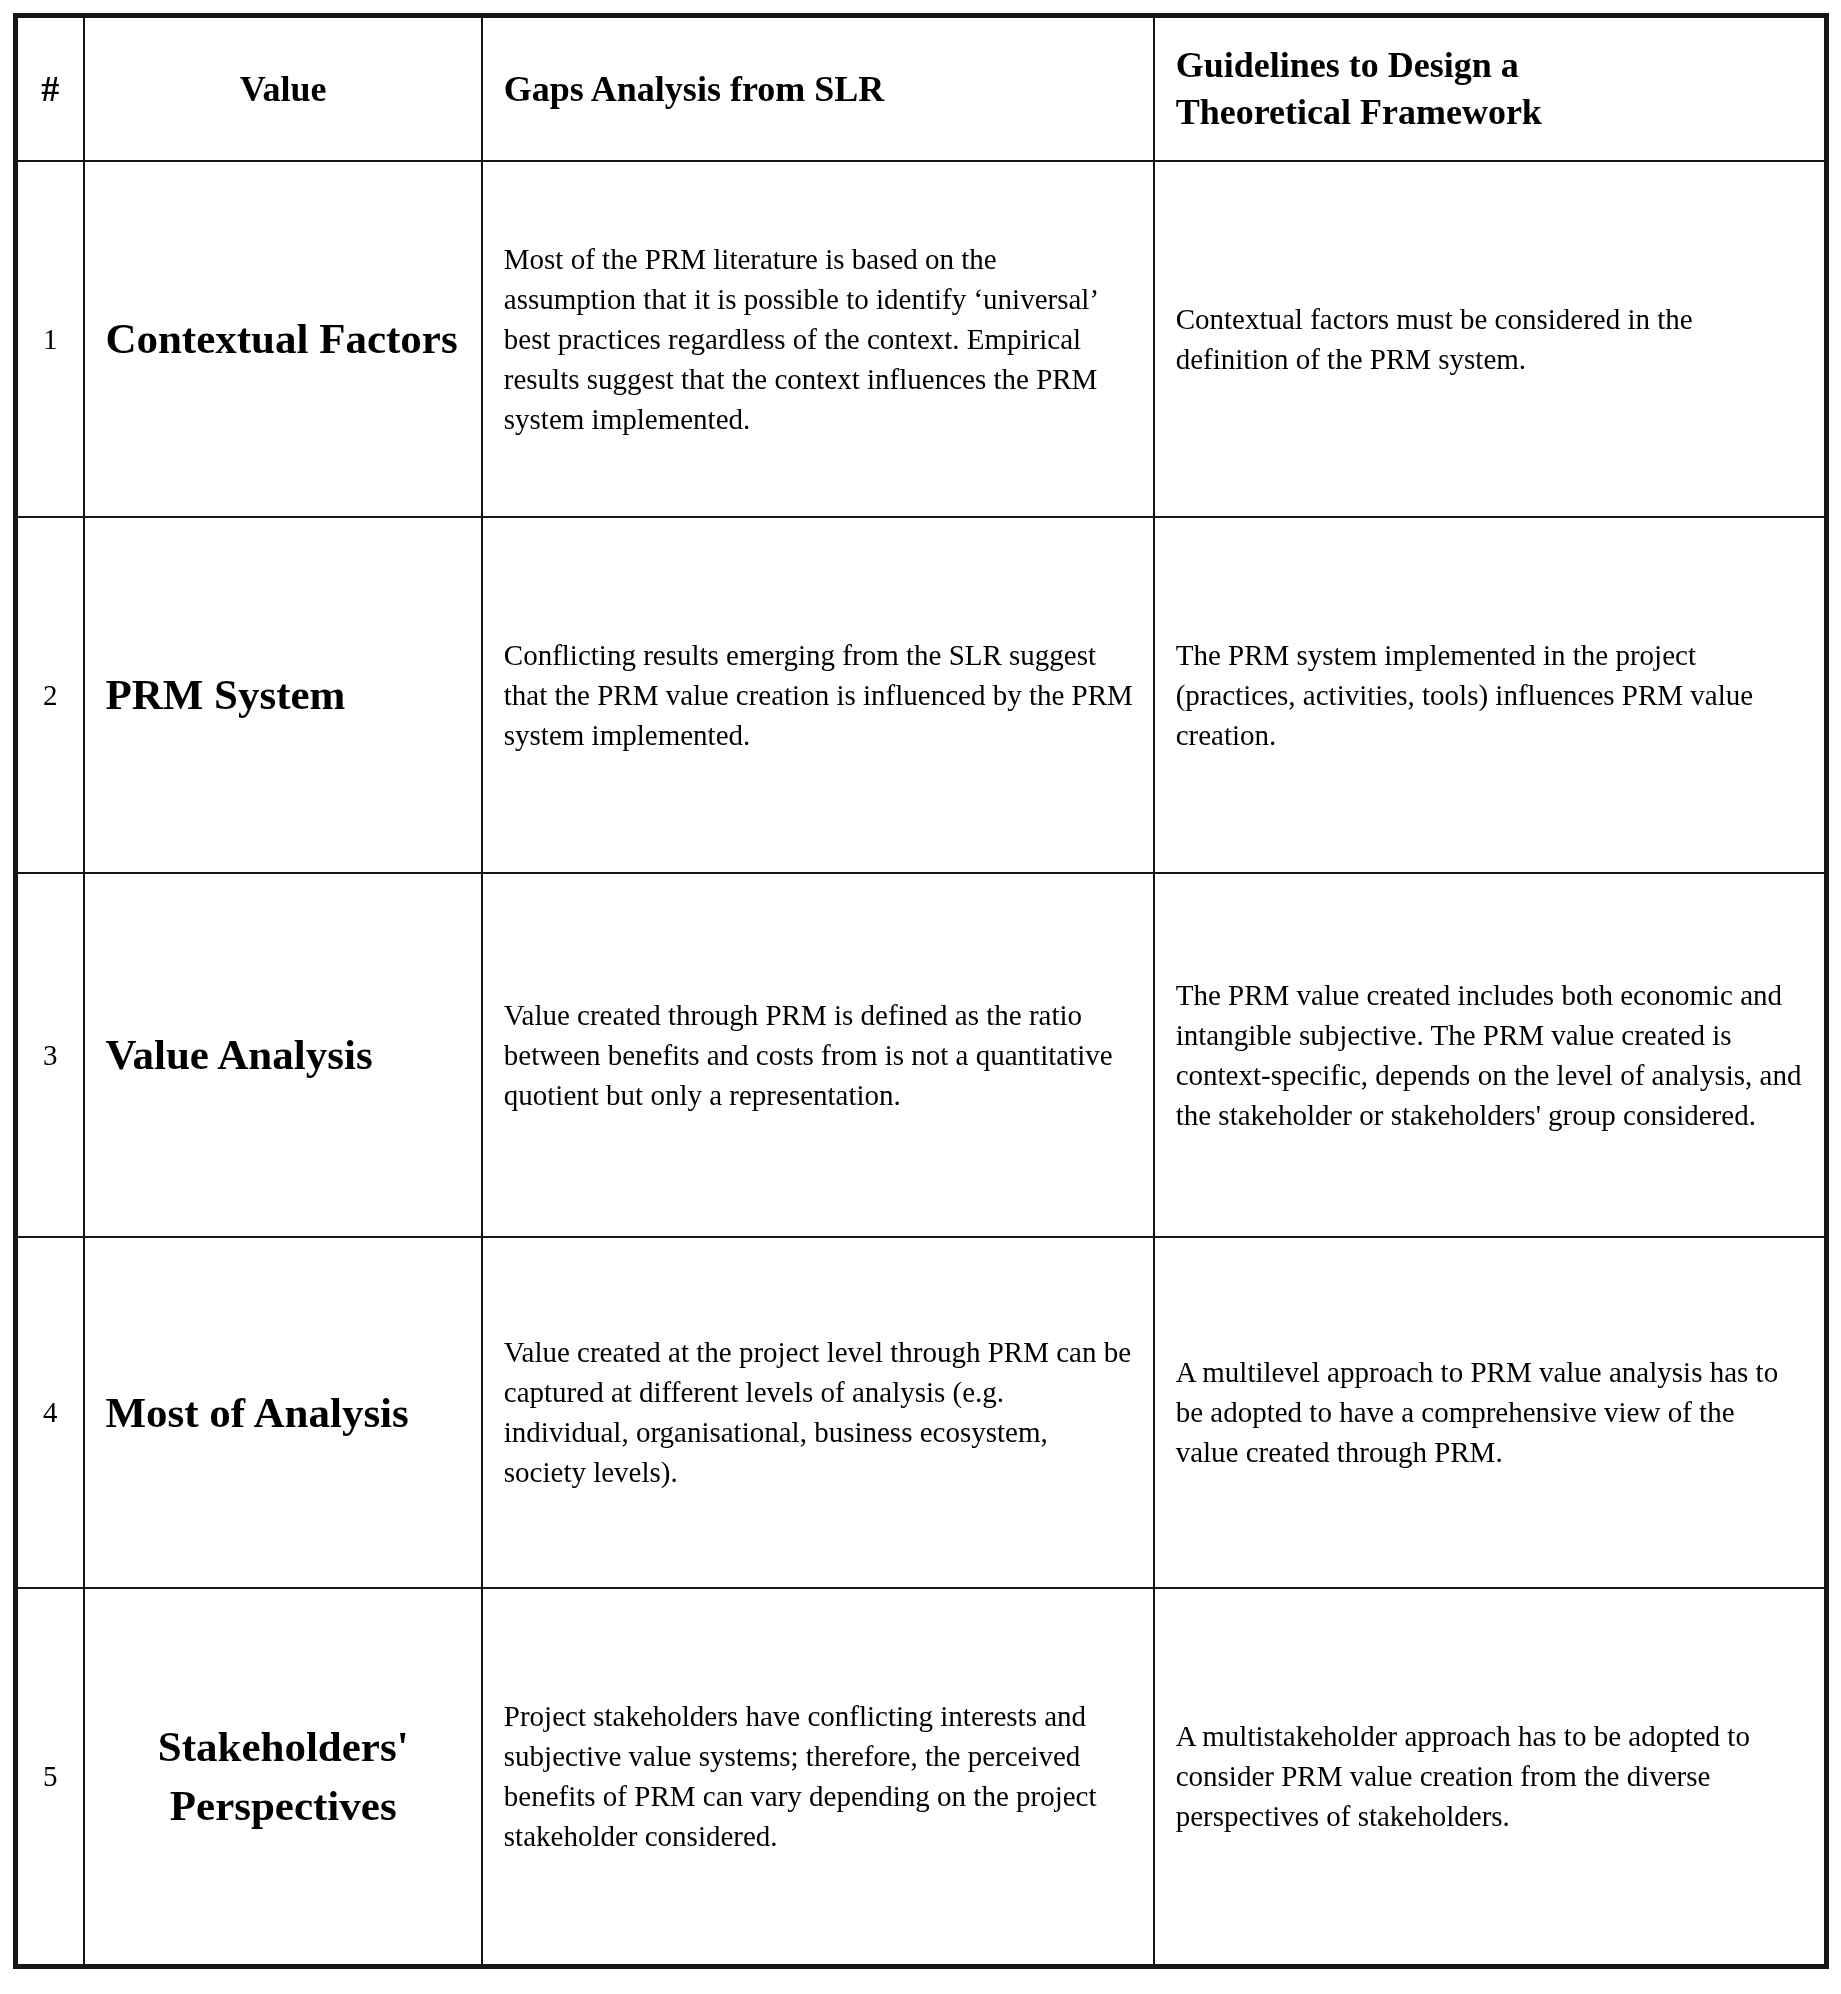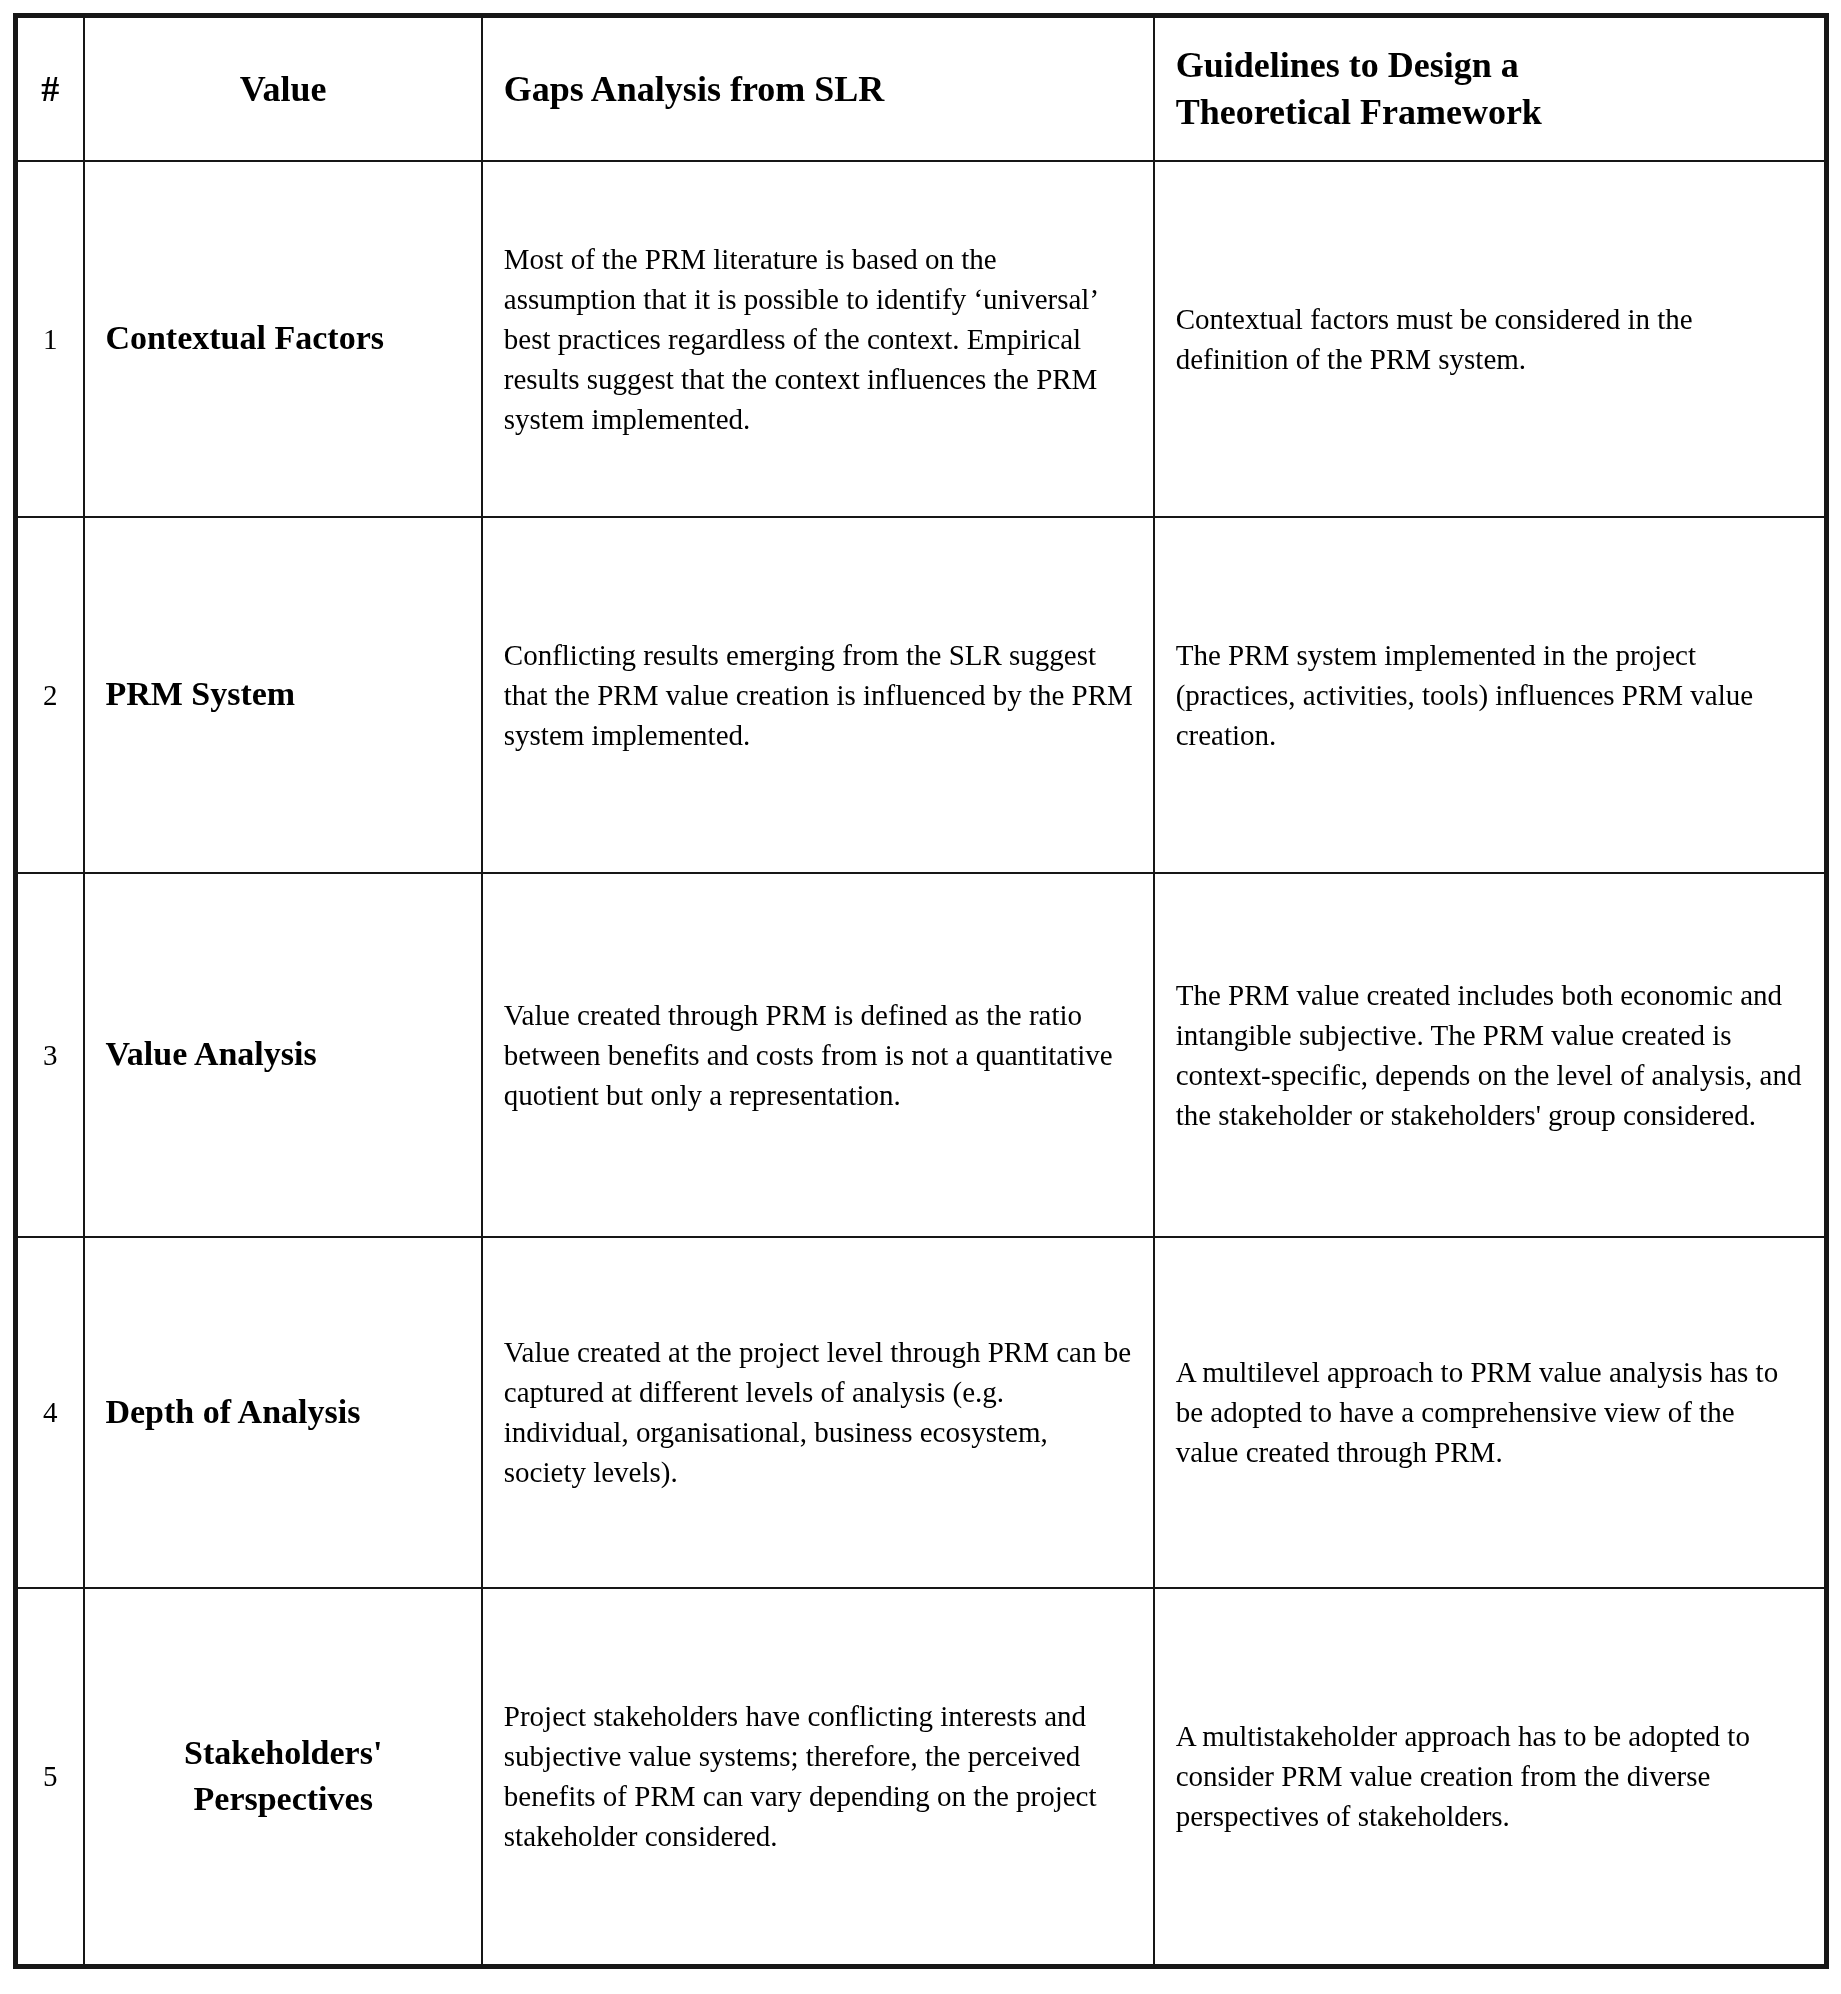--- a/index.html
+++ b/index.html
@@ -35,21 +35,21 @@
     font-weight: bold;
     font-size: 36px;
     line-height: 1.3;
     white-space: pre-line;
     text-align: left;
   }
   th.col-num, th.col-area { text-align: center; }
 
   td { font-size: 29px; line-height: 1.38; text-align: left; }
   td.cell-num { text-align: center; }
-  td.cell-area { font-weight: bold; font-size: 34px; }
+  td.cell-area { font-weight: bold; font-size: 43px; }
   tr.r5 td.cell-area { text-align: center; margin-left: 8px; }
 
   col.c-num   { width: 3.8%; }
   col.c-area  { width: 22%; }
   col.c-gaps  { width: 37.1%; }
   col.c-guide { width: 37.1%; }
 </style>
 </head>
 <body>
 
@@ -83,21 +83,21 @@
       <td class="cell-guidelines">The PRM system implemented in the project (practices, activities, tools) influences PRM value creation.</td>
     </tr>
     <tr class="r3">
       <td class="cell-num">3</td>
       <td class="cell-area">Value Analysis</td>
       <td class="cell-gaps">Value created through PRM is defined as the ratio between benefits and costs from is not a quantitative quotient but only a representation.</td>
       <td class="cell-guidelines">The PRM value created includes both economic and intangible subjective. The PRM value created is context-specific, depends on the level of analysis, and the stakeholder or stakeholders' group considered.</td>
     </tr>
     <tr class="r4">
       <td class="cell-num">4</td>
-      <td class="cell-area">Depth of Analysis</td>
+      <td class="cell-area">Most of Analysis</td>
       <td class="cell-gaps">Value created at the project level through PRM can be captured at different levels of analysis (e.g. individual, organisational, business ecosystem, society levels).</td>
       <td class="cell-guidelines">A multilevel approach to PRM value analysis has to be adopted to have a comprehensive view of the value created through PRM.</td>
     </tr>
     <tr class="r5">
       <td class="cell-num">5</td>
       <td class="cell-area">Stakeholders' Perspectives</td>
       <td class="cell-gaps">Project stakeholders have conflicting interests and subjective value systems; therefore, the perceived benefits of PRM can vary depending on the project stakeholder considered.</td>
       <td class="cell-guidelines">A multistakeholder approach has to be adopted to consider PRM value creation from the diverse perspectives of stakeholders.</td>
     </tr>
   </tbody>

